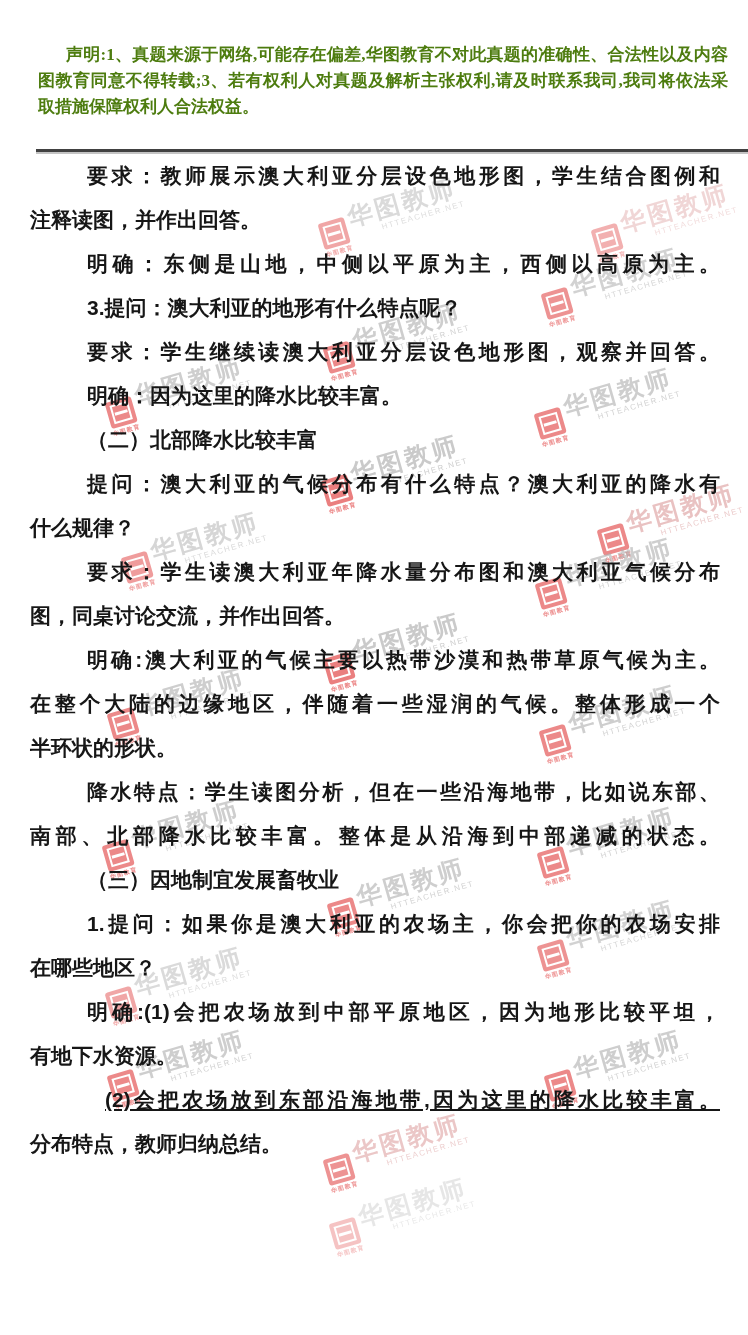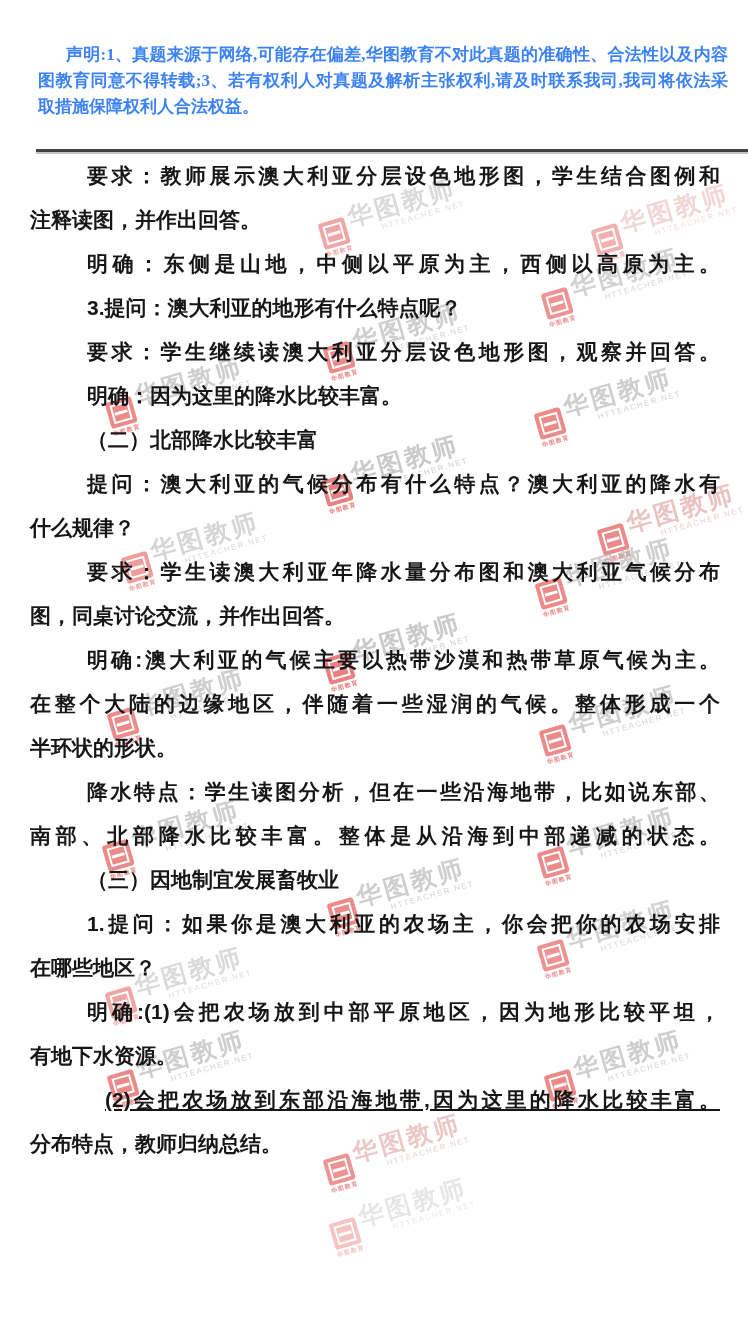--- a/index.html
+++ b/index.html
@@ -50,21 +50,21 @@
     font-size:8px;letter-spacing:1.5px;color:#b5b5b5;
   }
   .wm.red .wm-main{color:#dc9a9a;}
   .wm.red .wm-sub{color:#dfa8a8;}
   
   .disclaimer{
     position:absolute;z-index:1;
     left:38px;top:42px;width:690px;
     font-family:"Liberation Serif","DejaVu Serif",serif;
     font-weight:bold;
-    color:#3b82f6;
+    color:#4d7c0f;
     font-size:17px;line-height:26px;
   }
   .d-line{height:26px;overflow:visible;}
   .d-ind{text-indent:28px;}
   .d-label{font-weight:bold;}
   
   .rule{
     position:absolute;z-index:1;
     top:149px;left:36px;width:712px;height:0;
     border-top:3px solid #414141;

